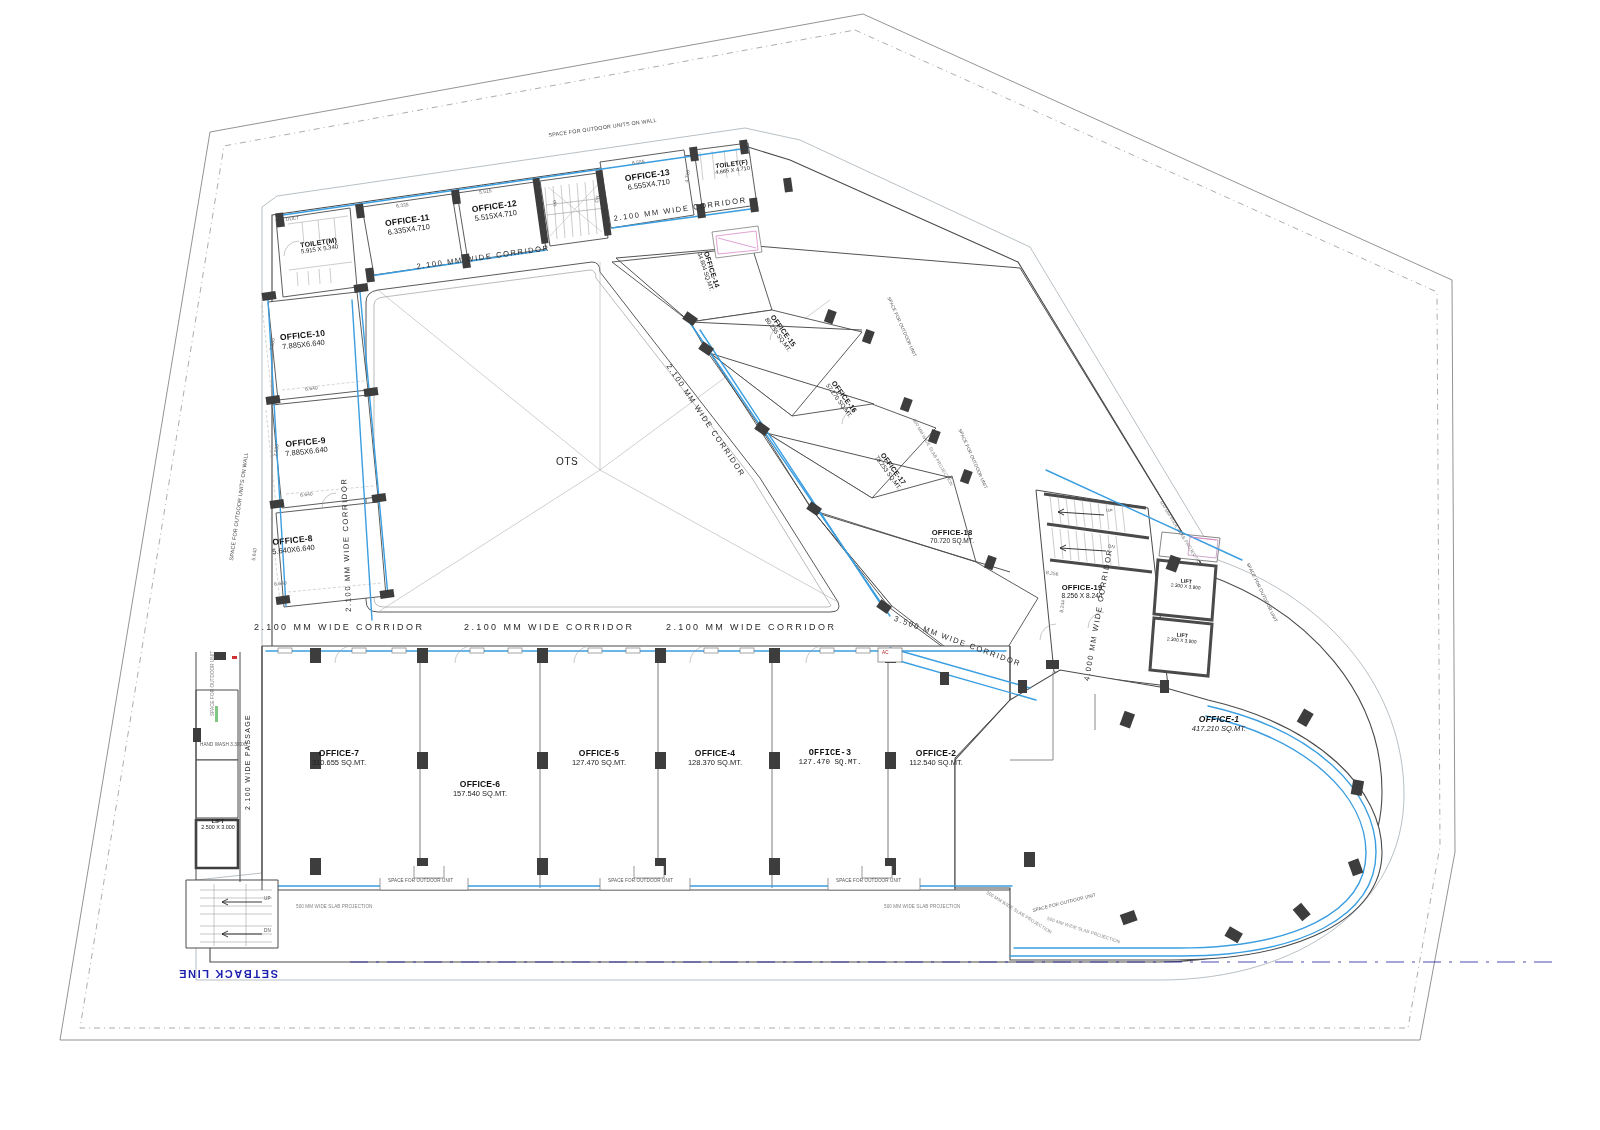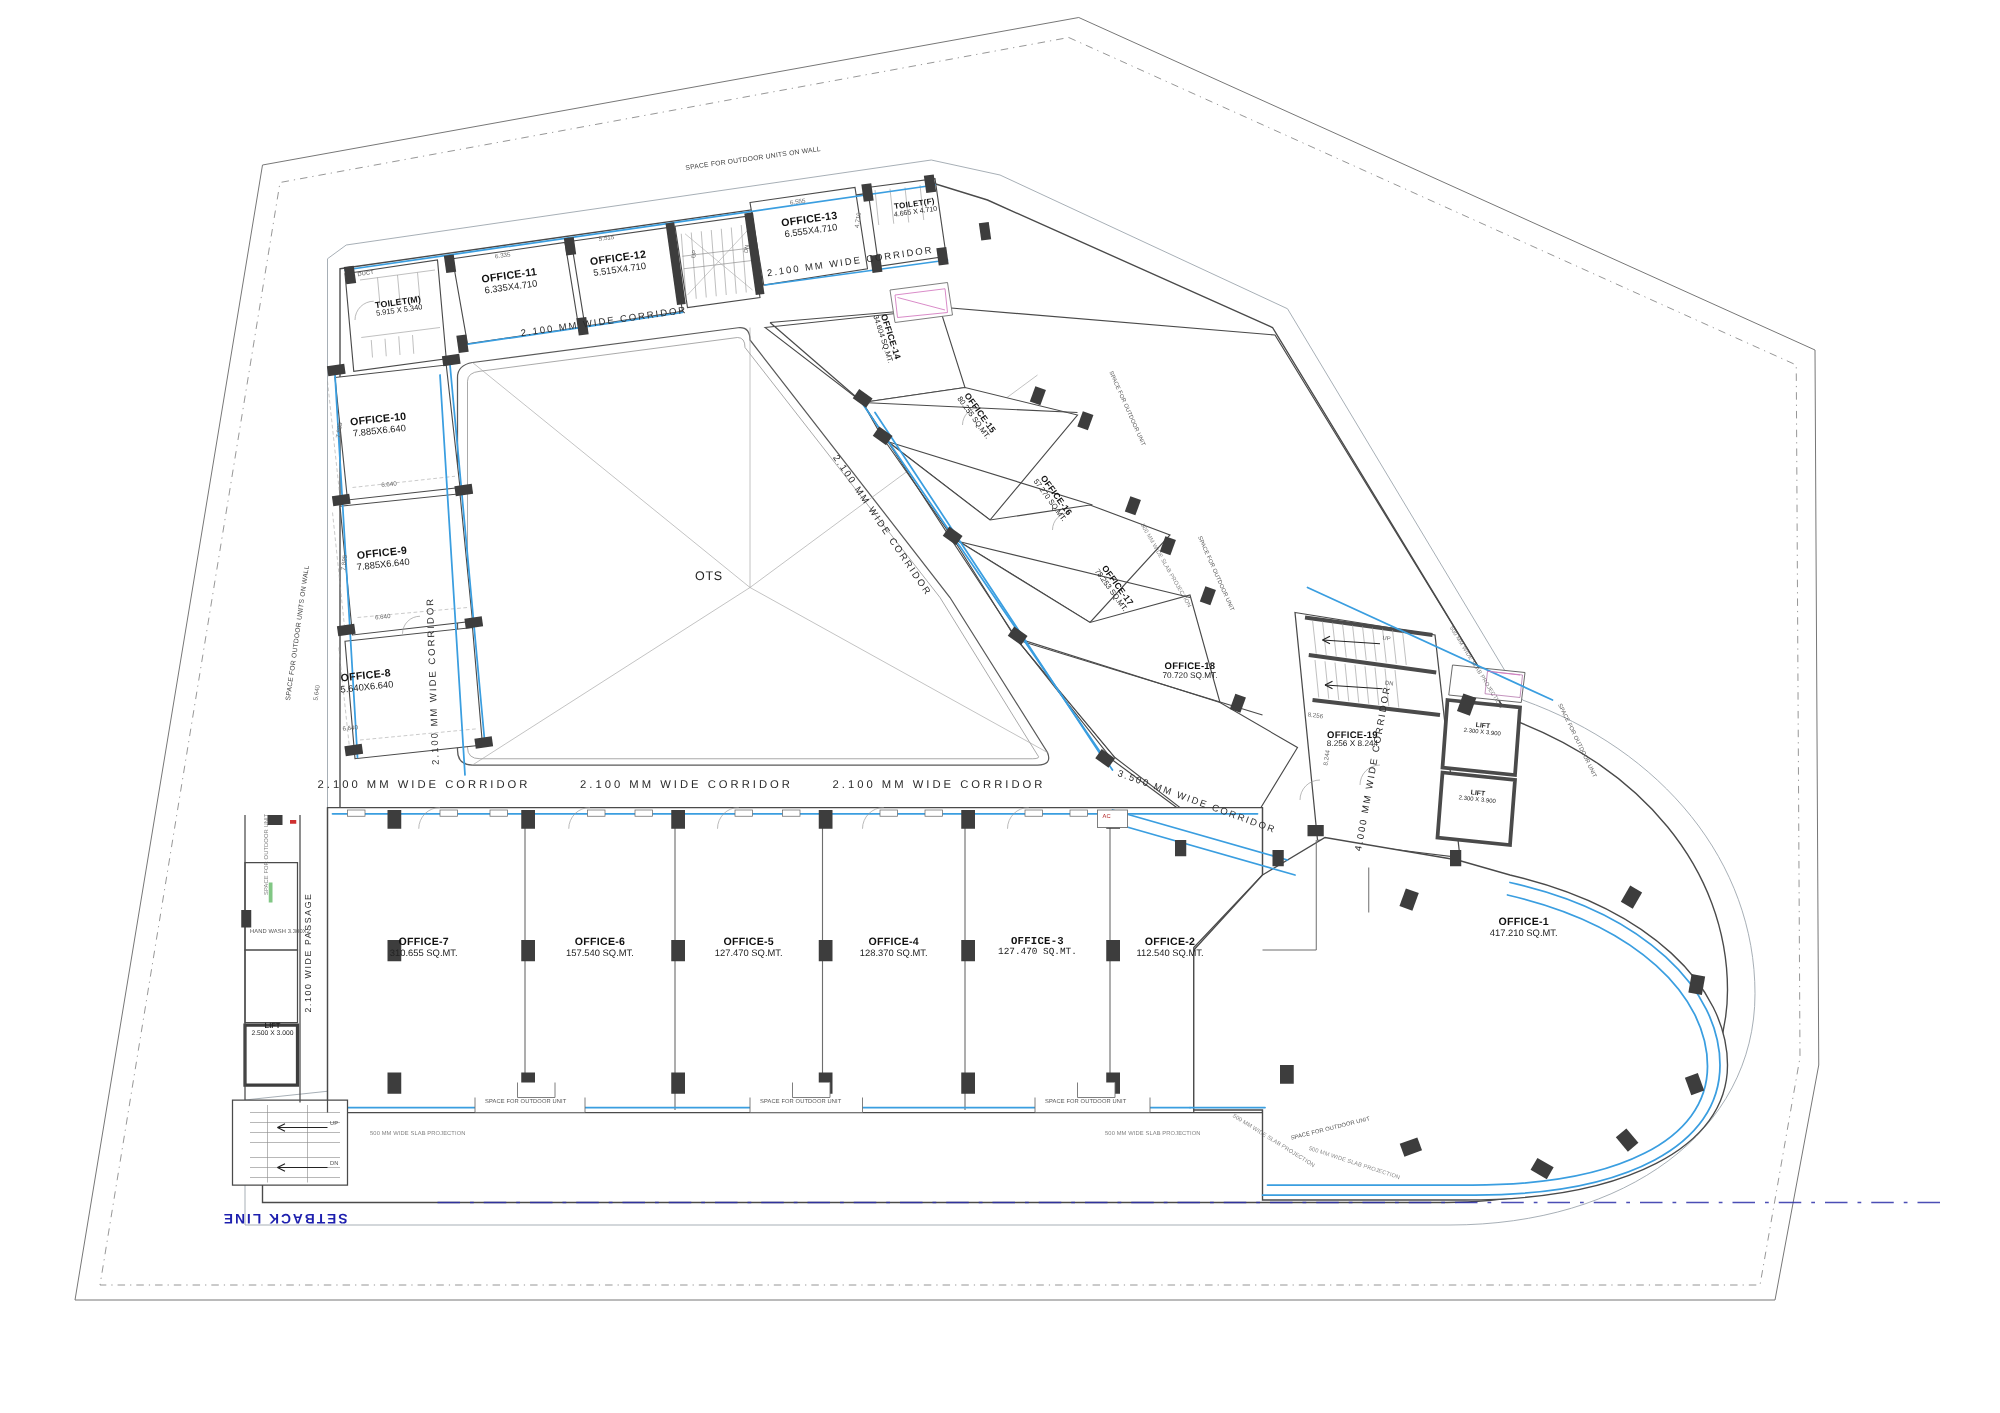--- a/index.html
+++ b/index.html
@@ -425,41 +425,41 @@
   <g fill="none" stroke="#d47ac0" stroke-width="0.7">
     <path d="M 1190,537 L 1216,540"></path>
   </g>
 
 </svg>
 
 <div class="lbl room-blk" style="left:294px;top:748px;width:90px;">
   <div class="room-name">OFFICE-7</div>
   <div class="room-area">310.655 SQ.MT.</div>
 </div>
-<div class="lbl room-blk" style="left:435px;top:748px;width:90px;text-align:center;">
+<div class="lbl room-blk" style="left:435px;top:779px;width:90px;text-align:center;">
   <div class="room-name">OFFICE-6</div>
   <div class="room-area">157.540 SQ.MT.</div>
 </div>
 <div class="lbl room-blk" style="left:554px;top:748px;width:90px;">
   <div class="room-name">OFFICE-5</div>
   <div class="room-area">127.470 SQ.MT.</div>
 </div>
 <div class="lbl room-blk" style="left:670px;top:748px;width:90px;">
   <div class="room-name">OFFICE-4</div>
   <div class="room-area">128.370 SQ.MT.</div>
 </div>
 <div class="lbl room-blk" style="left:785px;top:748px;width:90px;font-family:Liberation Mono, monospace;">
   <div class="room-name">OFFICE-3</div>
   <div class="room-area">127.470 SQ.MT.</div>
 </div>
 <div class="lbl room-blk" style="left:891px;top:748px;width:90px;">
   <div class="room-name">OFFICE-2</div>
   <div class="room-area">112.540 SQ.MT.</div>
 </div>
-<div class="lbl room-blk" style="left:1164px;top:732px;width:110px;">
+<div class="lbl room-blk" style="left:1164px;top:714px;width:110px;font-style:italic;">
   <div class="room-name">OFFICE-1</div>
   <div class="room-area">417.210 SQ.MT.</div>
 </div>
 
 <div class="lbl room-blk" style="left:258px;top:330px;width:90px;transform:rotate(-6deg);">
   <div class="room-name">OFFICE-10</div>
   <div class="room-area">7.885X6.640</div>
 </div>
 <div class="lbl room-blk" style="left:261px;top:437px;width:90px;transform:rotate(-6deg);">
   <div class="room-name">OFFICE-9</div>

